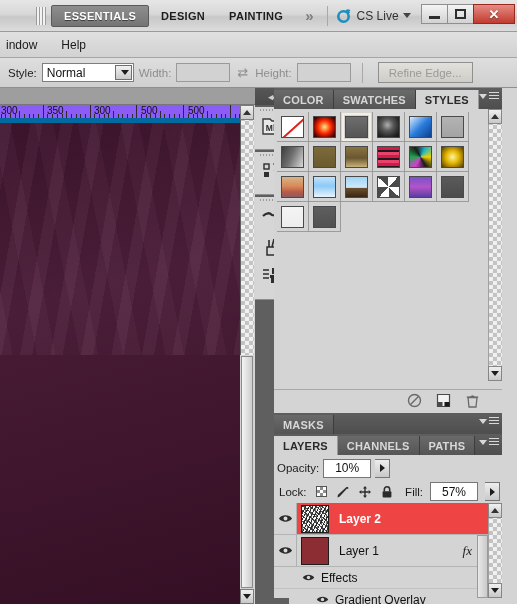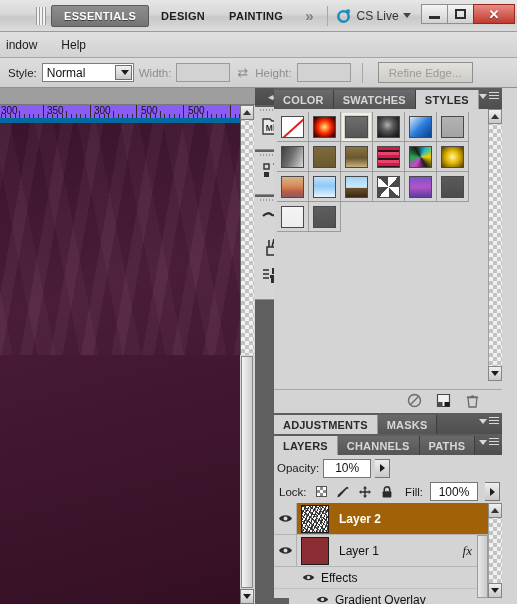--- a/index.html
+++ b/index.html
@@ -243,21 +243,21 @@
       linear-gradient(45deg,#8f8f8f 25%,transparent 25%,transparent 75%,#8f8f8f 75%),
       linear-gradient(45deg,#8f8f8f 25%,transparent 25%,transparent 75%,#8f8f8f 75%);
     background-size: 6px 6px; background-position: 0 0, 3px 3px; background-color: #fff;
   }
 
   .layer-list { position: relative; background: #d4d4d4; }
   .layer-row {
     display: flex; align-items: center; height: 32px; border-bottom: 1px solid #b4b4b4;
     position: relative;
   }
-  .layer-row.selected { background: #a16207; }
+  .layer-row.selected { background: #ef4444; }
   .eye-cell {
     width: 23px; height: 31px; display: flex; align-items: center; justify-content: center;
     border-right: 1px solid #b0b0b0; background: #d4d4d4;
   }
   .thumb { width: 28px; height: 28px; border: 1px solid #1d1d1d; margin-left: 4px; }
   .thumb.noise {
     background-color:#f5f5f5;
     background-image:
       repeating-linear-gradient(118deg, #2b2b2b 0 1px, transparent 1px 3px),
       repeating-linear-gradient(41deg, #4a4a4a 0 1px, transparent 1px 4px),
@@ -596,23 +596,20 @@
         <path d="M1.5 9 h5 v4.5 h-5 z" fill="#4a4a4a"></path>
         <path d="M8.5 9 h5 v4.5 h-5 z" fill="#1a1a1a"></path>
       </svg>
       <svg width="15" height="16" viewBox="0 0 15 16">
         <path d="M3 4.5 h9 l-1 9.5 h-7 z" fill="none" stroke="#6a6a6a" stroke-width="1.3"></path>
         <path d="M1.8 4.2 h11.4 M5.5 4.2 q2 -2.6 4 0" fill="none" stroke="#6a6a6a" stroke-width="1.3"></path>
       </svg>
     </div>
 
     <div class="panel-tabs tabrow2">
-      <div class="ptab active">
-        <span>ADJUSTMENTS</span>
-      </div>
       <div class="ptab">
         <span>MASKS</span>
       </div>
       <div class="ptab-menu">
         <i class="tri"></i>
         <span class="lines">
             <i></i>
             <i></i>
             <i></i>
           </span>
@@ -668,21 +665,21 @@
           </svg>
         </span>
         <span class="lock-ico">
           <svg width="14" height="14" viewBox="0 0 14 14">
             <path d="M4.3 6.5 v-2 a2.7 2.7 0 0 1 5.4 0 v2" fill="none" stroke="#2b2b2b" stroke-width="1.5"></path>
             <rect x="2.6" y="6.3" width="8.8" height="6.2" rx="1" fill="#2b2b2b"></rect>
           </svg>
         </span>
         <span class="opt-label" style="margin-left:auto;">Fill:</span>
         <div class="opacity-field">
-          <span>100%</span>
+          <span>57%</span>
         </div>
         <div class="spin-right">
             <i class="tri-rt"></i>
           </div>
       </div>
 
       <div class="layer-list" id="layer-list" style="height:95px;">
           <div class="layer-row selected">
             <div class="eye-cell">
               <svg width="15" height="11" viewBox="0 0 16 11">

